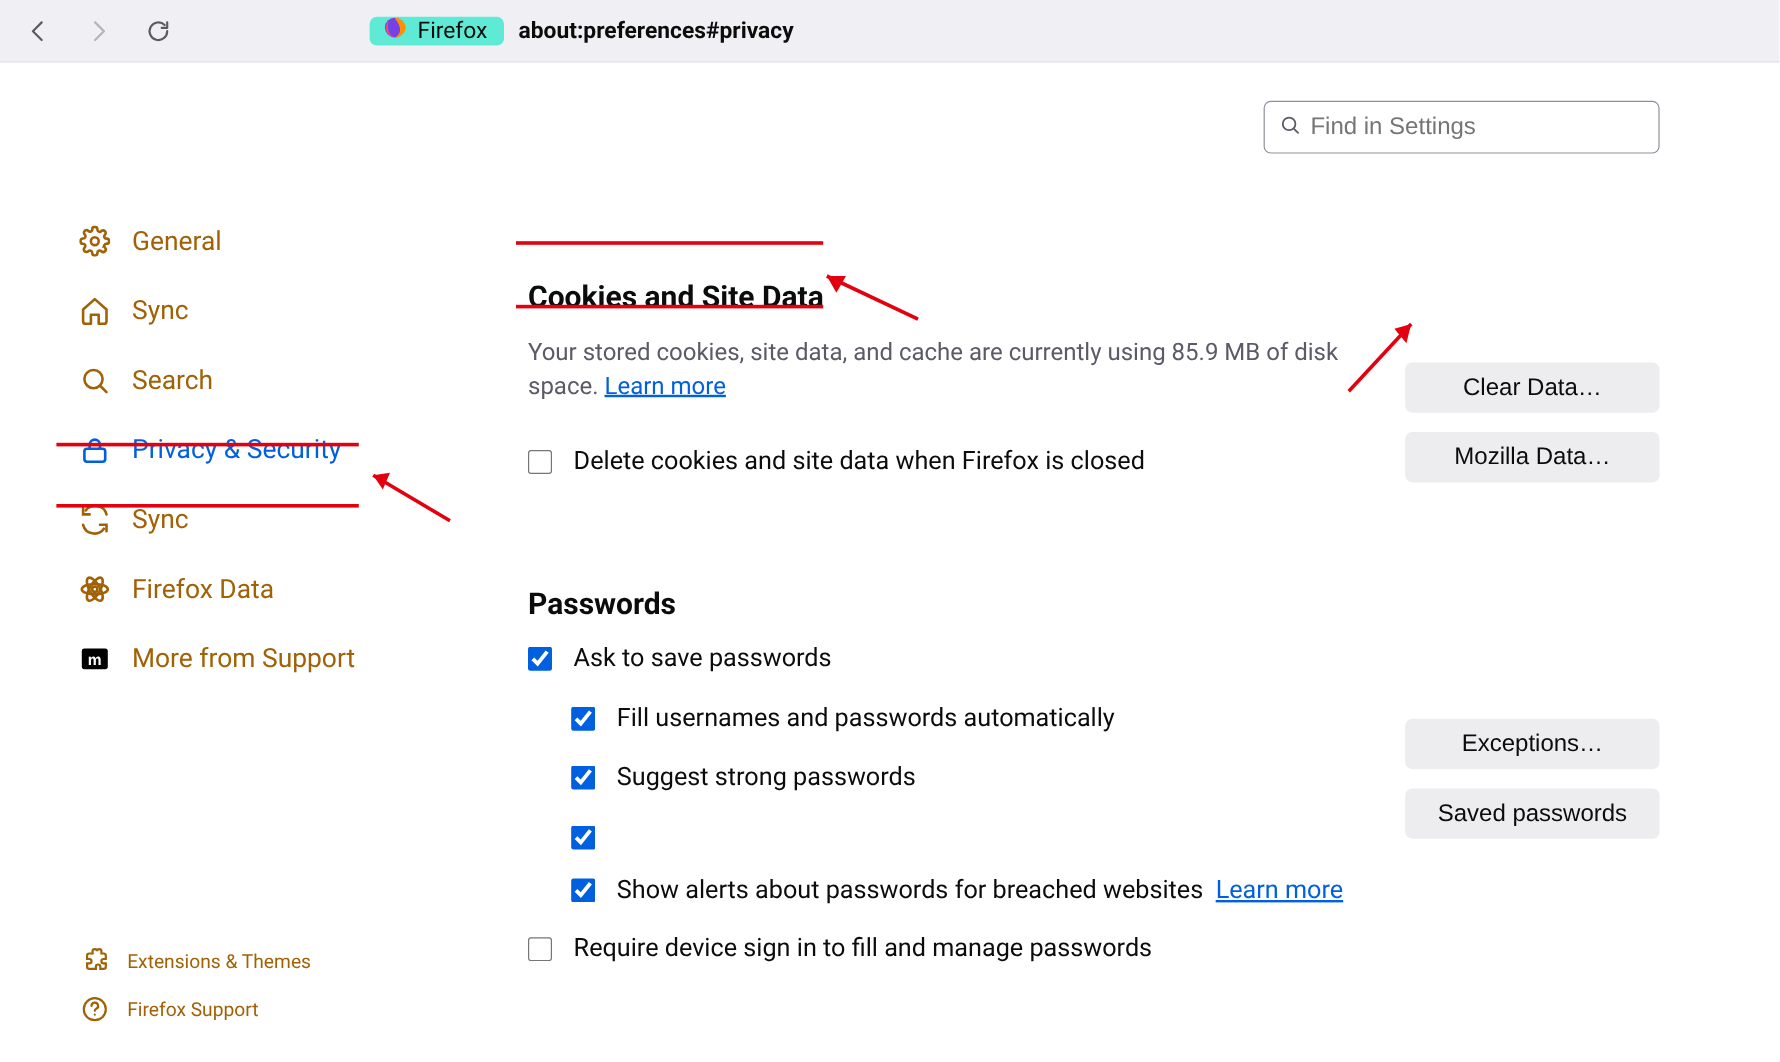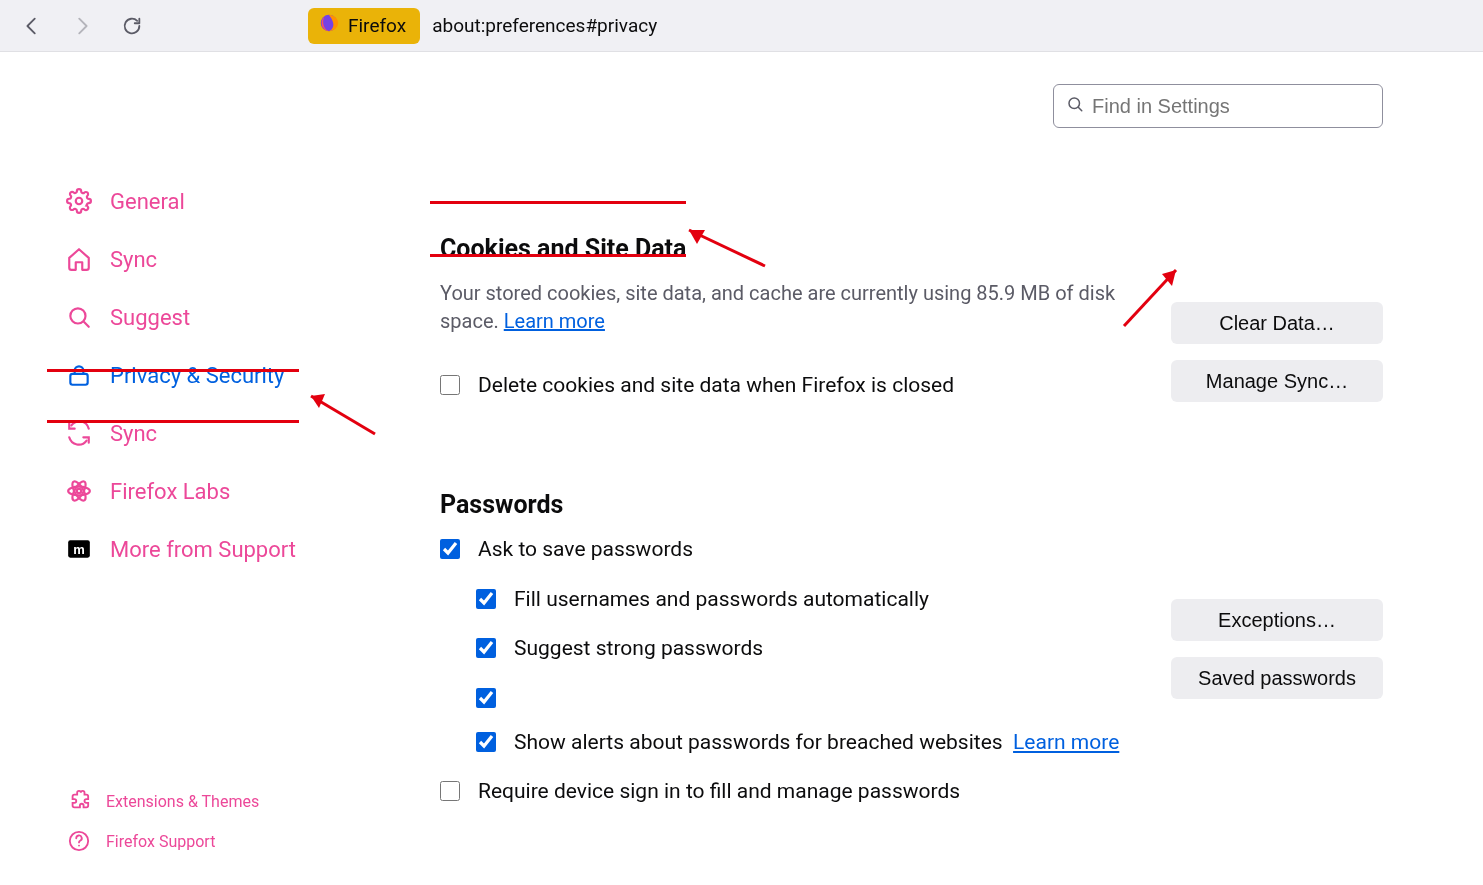--- a/index.html
+++ b/index.html
@@ -34,49 +34,50 @@
   .identity-box {
     margin-left: 140px;
     display: flex;
     align-items: center;
     height: 36px;
     border-radius: 6px;
   }
   .identity-inner {
     display: flex;
     align-items: center;
-    background: #eab308;
+    background: #5eead4;
     border-radius: 6px;
-    height: 36px;
+    height: 24px;
     padding: 0 14px 0 10px;
     gap: 8px;
   }
   .identity-inner span { font-size: 19px; }
   .url-text {
     margin-left: 12px;
     font-size: 19px;
     color: #0c0c0d;
+    font-weight: bold;
   }
   
   .page {
     display: flex;
     height: calc(885px - 52px);
   }
   .sidebar {
     width: 420px;
     padding: 120px 0 0 60px;
     position: relative;
   }
   .side-item {
     display: flex;
     align-items: center;
     gap: 18px;
     height: 58px;
     font-size: 22px;
-    color: #ec4899;
+    color: #a16207;
     cursor: pointer;
     padding-left: 6px;
   }
   .side-item.active { color: #0060df; }
   .side-item .icon { width: 26px; height: 26px; display: flex; align-items: center; justify-content: center; }
   .side-item.active .icon { color: #0060df; }
   .side-item.footer { height: 40px; font-size: 16px; }
 
   .sidebar-footer {
     position: absolute;
@@ -236,21 +237,21 @@
       </span>
       <span>Sync</span>
     </div>
     <div class="side-item">
       <span class="icon">
         <svg width="26" height="26" viewBox="0 0 24 24" fill="none" stroke="currentColor" stroke-width="2">
             <circle cx="11" cy="11" r="7"></circle>
             <path d="M21 21l-4.3-4.3" stroke-linecap="round"></path>
           </svg>
       </span>
-      <span>Suggest</span>
+      <span>Search</span>
     </div>
     <div class="side-item active">
       <span class="icon">
         <svg width="26" height="26" viewBox="0 0 24 24" fill="none" stroke="currentColor" stroke-width="2">
             <rect x="4" y="11" width="16" height="10" rx="2"></rect>
             <path d="M8 11V8a4 4 0 0 1 8 0v3"></path>
           </svg>
       </span>
       <span>Privacy &amp; Security</span>
     </div>
@@ -265,21 +266,21 @@
     </div>
     <div class="side-item">
       <span class="icon">
         <svg width="26" height="26" viewBox="0 0 24 24" fill="none" stroke="currentColor" stroke-width="2">
             <circle cx="12" cy="12" r="2"></circle>
             <ellipse cx="12" cy="12" rx="10" ry="4"></ellipse>
             <ellipse cx="12" cy="12" rx="10" ry="4" transform="rotate(60 12 12)"></ellipse>
             <ellipse cx="12" cy="12" rx="10" ry="4" transform="rotate(120 12 12)"></ellipse>
           </svg>
       </span>
-      <span>Firefox Labs</span>
+      <span>Firefox Data</span>
     </div>
     <div class="side-item">
       <span class="icon">
         <svg width="26" height="26" viewBox="0 0 24 24">
             <rect x="2" y="4" width="20" height="16" rx="2" fill="#000"></rect>
             <text x="12" y="17" text-anchor="middle" font-size="12" font-weight="700" fill="#fff" font-family="Arial">m</text>
           </svg>
       </span>
       <span>More from Support</span>
     </div>
@@ -324,21 +325,21 @@
           <span>Your stored cookies, site data, and cache are currently using </span><span>85.9 MB</span><span> of disk space. </span><a class="link">Learn more</a>
         </p>
         <div class="row">
           <input type="checkbox" style="">
           <label>Delete cookies and site data when Firefox is closed</label>
         </div>
       </section>
 
       <div class="button-col cookies">
         <button class="action">Clear Data…</button>
-        <button class="action">Manage Sync…</button>
+        <button class="action">Mozilla Data…</button>
       </div>
 
       <section class="passwords">
         <h2>Passwords</h2>
         <div class="row">
           <input type="checkbox" checked="" style="">
           <label>Ask to save passwords</label>
         </div>
         <div class="row indent1">
           <input type="checkbox" checked="" style="">

